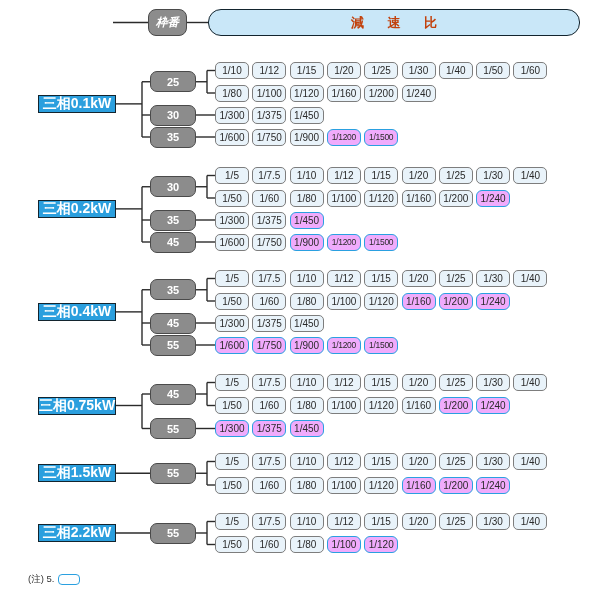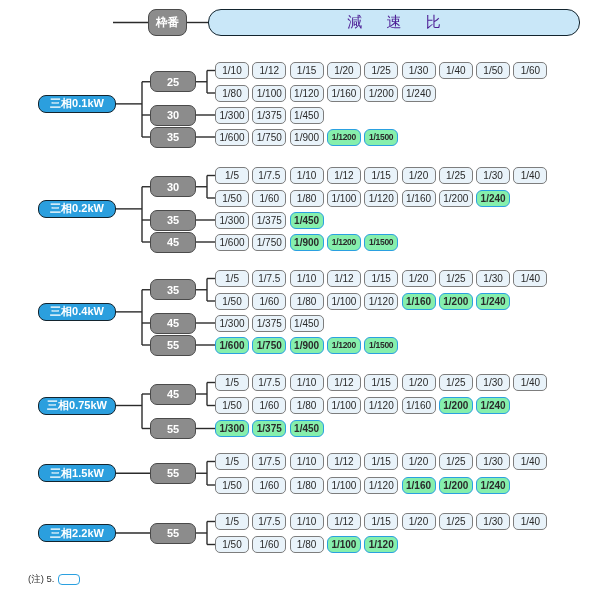--- a/index.html
+++ b/index.html
@@ -1,34 +1,34 @@
 <!DOCTYPE html>
 <html><head>
 <meta charset="utf-8">
 <style>
   html,body{margin:0;padding:0;background:#fff;}
   #page{position:relative;width:600px;height:600px;background:#ffffff;overflow:hidden;
         font-family:"Liberation Sans","DejaVu Sans",sans-serif;}
   #wires{position:absolute;left:0;top:0;width:600px;height:600px;z-index:0;}
   .box{position:absolute;box-sizing:border-box;display:flex;align-items:center;
        justify-content:center;z-index:1;white-space:nowrap;}
-  .motor{background:#2b9fde;border:1.6px solid #13242e;border-radius:8px;
-         color:#fff;font-weight:bold;font-size:11px;}
+  .motor{background:#2b9fde;border:1.6px solid #13242e;border-radius:0;
+         color:#fff;font-weight:bold;font-size:14px;}
   .frame{background:#8c8c8c;border:1.6px solid #4a4a4a;border-radius:7px;
          color:#fff;font-weight:bold;font-size:11px;}
   .ratio{background:#e9f3fa;border:1.4px solid #7d7d7d;border-radius:5px;
          color:#2a2a2a;font-size:10px;}
-  .ratio.limited{background:#86efac;border:1.9px solid #2aa0e0;border-radius:6px;font-weight:bold;}
+  .ratio.limited{background:#f0abfc;border:1.9px solid #2aa0e0;border-radius:6px;}
   .ratio.small{font-size:8.5px;letter-spacing:-0.3px;}
   .hdr-motor{background:#2b9fde;border:1.6px solid #13242e;border-radius:8px;
          color:#fff;font-weight:bold;font-size:11.5px;}
   .hdr-frame{background:#8c8c8c;border:1.6px solid #4a4a4a;border-radius:8px;
          color:#fff;font-weight:bold;font-size:11.5px;}
   .hdr-ratio{background:#c9e7f8;border:1.6px solid #13242e;border-radius:13px;
-         color:#4c1d95;font-weight:normal;font-size:15px;letter-spacing:10px;
+         color:#c2410c;font-weight:bold;font-size:13px;letter-spacing:10px;
          text-indent:10px;}
   .wire{stroke:#2b2b2b;stroke-width:1.4;fill:none;}
   #footnote{position:absolute;left:28px;top:573px;font-size:9.5px;color:#333;
             display:flex;align-items:center;gap:4px;z-index:1;}
   #legend-sample{display:inline-block;width:22px;height:11px;background:#fdfeff;
             border:1.9px solid #2aa0e0;border-radius:4px;box-sizing:border-box;}
 </style>
 </head>
 <body>
 
@@ -83,21 +83,21 @@
       <line x1="116" y1="473.25" x2="150" y2="473.25" class="wire"></line>
       <line x1="196" y1="533" x2="207" y2="533" class="wire"></line>
       <line x1="207" y1="521.5" x2="207" y2="544.5" class="wire"></line>
       <line x1="207" y1="521.5" x2="215" y2="521.5" class="wire"></line>
       <line x1="207" y1="544.5" x2="215" y2="544.5" class="wire"></line>
       <line x1="116" y1="533" x2="150" y2="533" class="wire"></line>
       <line x1="113" y1="22.5" x2="150" y2="22.5" class="wire"></line>
       <line x1="187" y1="22.5" x2="208" y2="22.5" class="wire"></line>
     </svg>
 
-  <div class="box hdr-frame" style="left:148px;top:9px;width:39px;height:27px;">枠番</div>
+  <div class="box hdr-frame" style="left:148px;top:9px;width:39px;height:27px;font-style:italic;">枠番</div>
   <div class="box hdr-ratio" style="left:208px;top:9px;width:372px;height:27px;">減 速 比</div>
 
   <div id="tree">
       <div class="box ratio" style="left: 215px; top: 62px; width: 34px; height: 17px;">1/10</div>
       <div class="box ratio" style="left: 252.3px; top: 62px; width: 34px; height: 17px;">1/12</div>
       <div class="box ratio" style="left: 289.6px; top: 62px; width: 34px; height: 17px;">1/15</div>
       <div class="box ratio" style="left: 326.9px; top: 62px; width: 34px; height: 17px;">1/20</div>
       <div class="box ratio" style="left: 364.2px; top: 62px; width: 34px; height: 17px;">1/25</div>
       <div class="box ratio" style="left: 401.5px; top: 62px; width: 34px; height: 17px;">1/30</div>
       <div class="box ratio" style="left: 438.8px; top: 62px; width: 34px; height: 17px;">1/40</div>

